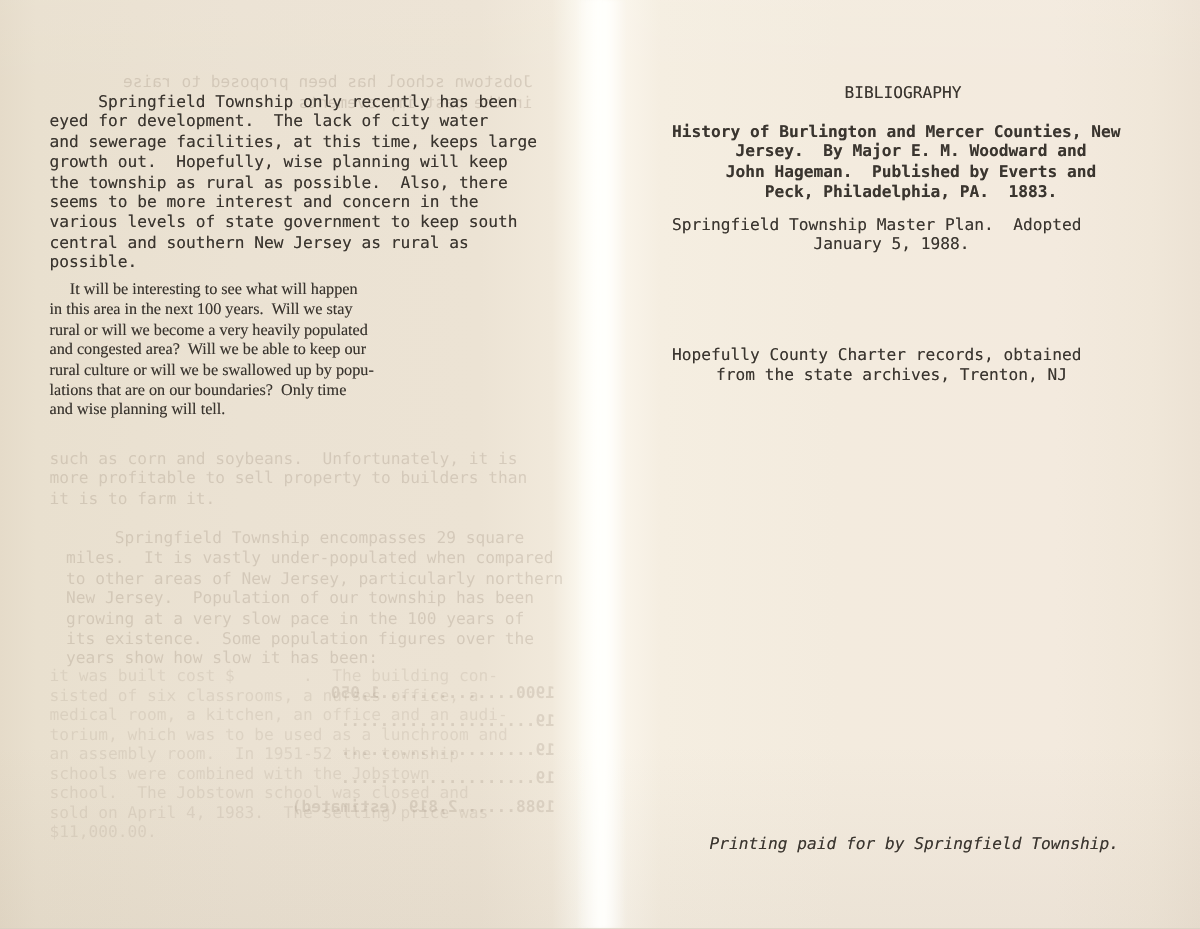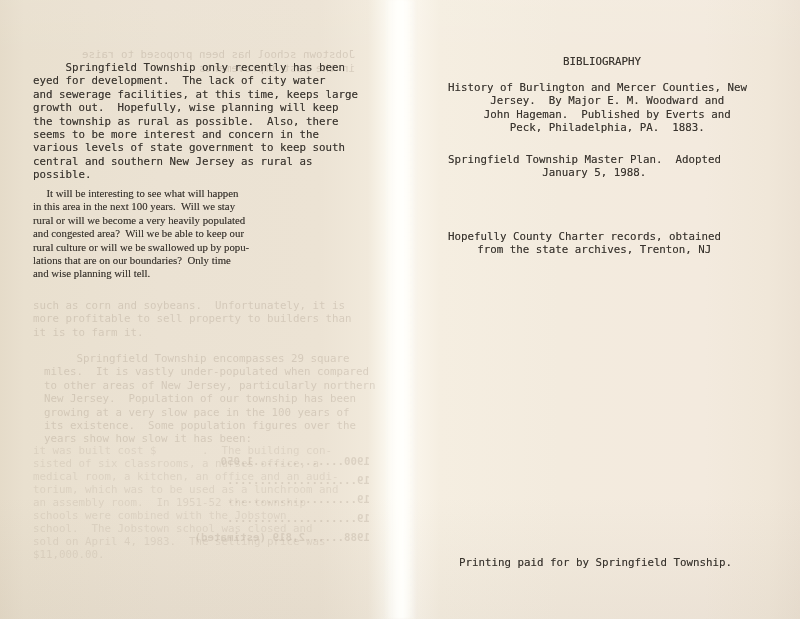--- a/index.html
+++ b/index.html
@@ -58,26 +58,26 @@
   .p1 { left: 33px; top: 61px; }
   .p2 { left: 33px; top: 187px; font-family: Liberation Serif, serif; }
   .g-top   { left: 33px;  top: 48px;  width: 322px; line-height: 13.5px; }
   .g-mid   { left: 33px;  top: 299px; }
   .g-pop   { left: 44px;  top: 352px; }
   .g-school{ left: 33px;  top: 444px; line-height: 13px; }
   .g-fig   { left: 138px; top: 452px; width: 232px; line-height: 19px; opacity: .2; }
 
   
   .bib-title { left: 153px; top: 55px; }   
-  .e0 { left: 38px; top: 81px;  }          
-  .e1 { left: 38px; top: 153px; }
+  .e0 { left: 38px; top: 81px; font-weight: bold;  }          
+  .e1 { left: 38px; top: 143px; }
   .e2 { left: 38px; top: 181px; }
   .e3 { left: 38px; top: 230px; }
   .e4 { left: 38px; top: 267px; }
-  .footer-line { left: 49px; top: 556px; } 
+  .footer-line { left: 63px; top: 556px; font-style: italic; } 
 </style>
 </head>
 <body>
 
 <div class="scan">
 
   <div class="gutter"></div>
 
   <div class="page left">
     <div class="type ghost mirror g-top">Jobstown school has been proposed to raise

